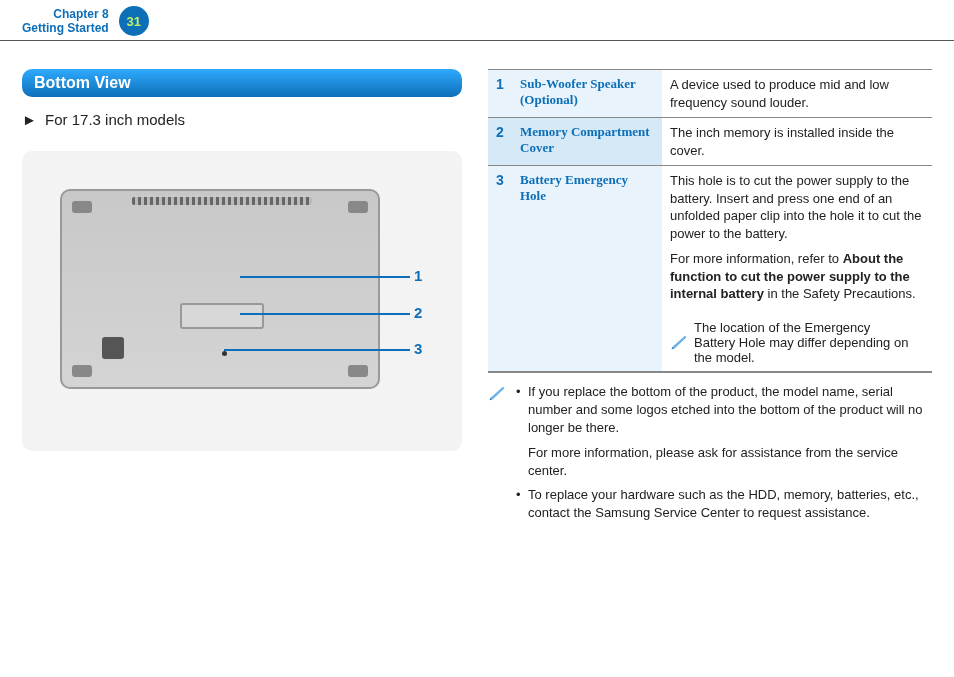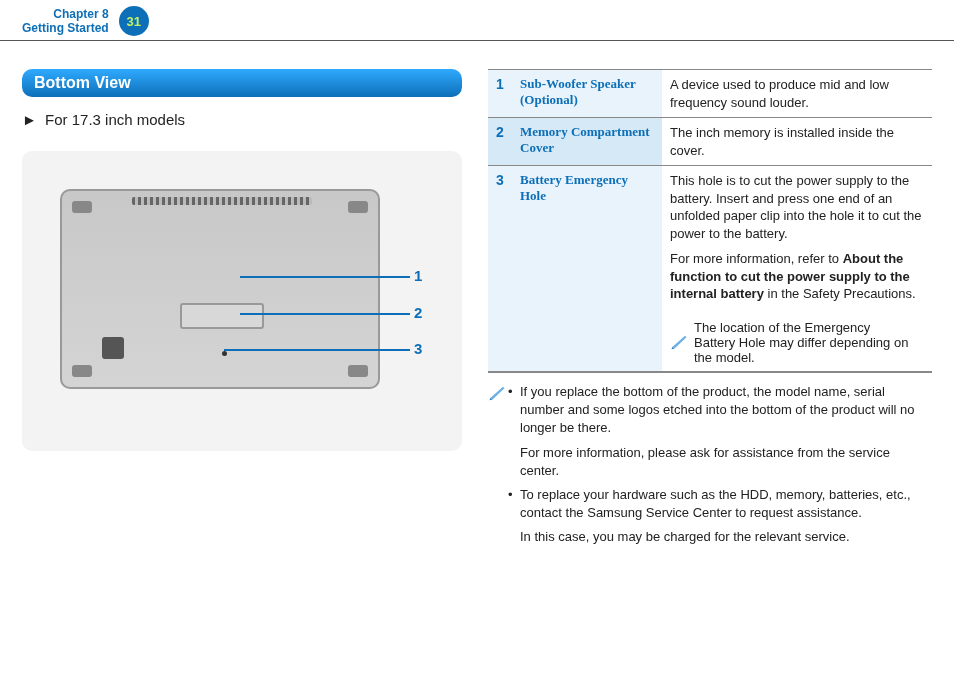--- a/index.html
+++ b/index.html
@@ -133,20 +133,21 @@
   .bold { font-weight: 700; }
   .note-inline { display:flex; gap:6px; align-items:center; margin-top:17px;}
   .note-inline .note-icon { flex:0 0 18px; }
   .note-icon svg { width:18px; height:18px; }
   .notes-block {
     border-top: 1px solid #888;
     margin-top: 0;
     padding-top: 10px;
     font-size: 13px;
     display: flex;
+    gap: 8px;
   }
   .notes-block .note-icon { flex: 0 0 20px; }
   .notes-block ul { list-style: none; }
   .notes-block li { position: relative; padding-left: 12px; margin-bottom: 6px; line-height:1.4;}
   .notes-block li::before { content:"•"; position:absolute; left:0; top:0; }
   .notes-block li p { margin-top: 6px; padding-left:0;}
   .notes-block li p.sub { padding-left:0;}
 </style>
 </head>
 <body>
@@ -237,18 +238,17 @@
             <path d="M3 20 L6 22 L2 23 Z" fill="#2e7ab8"></path>
           </svg>
       </span>
       <ul>
         <li>
           <span>If you replace the bottom of the product, the model name, serial number and some logos etched into the bottom of the product will no longer be there.</span>
           <p class="sub">For more information, please ask for assistance from the service center.</p>
         </li>
         <li>
           <span>To replace your hardware such as the HDD, memory, batteries, etc., contact the Samsung Service Center to request assistance.</span>
-          <p class="sub">In this case, you may be charged for the relevant service.</p>
         </li>
       </ul>
     </div>
   </div>
 </div>
 
 </body></html>

